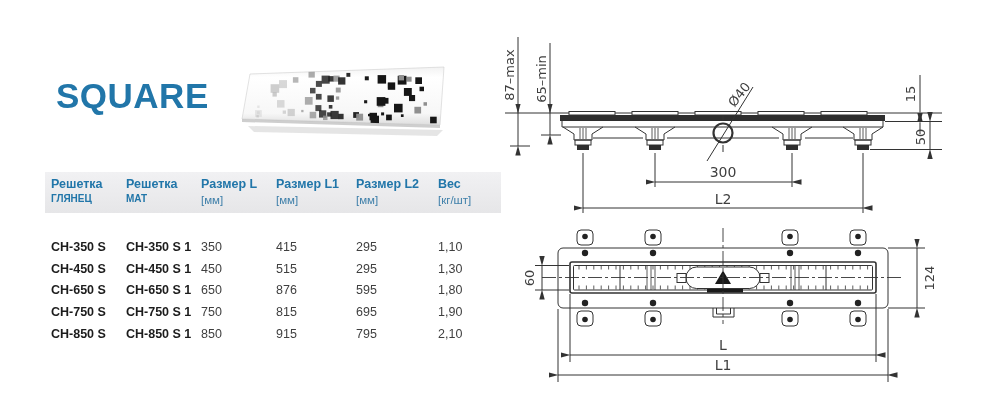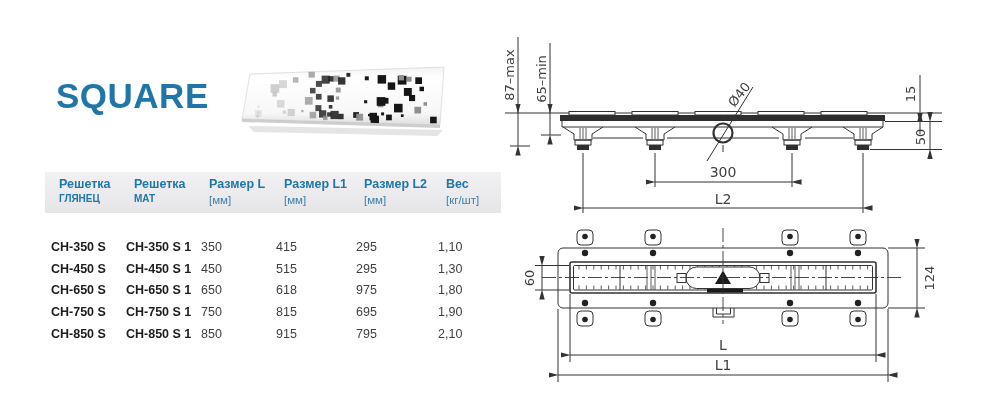--- a/index.html
+++ b/index.html
@@ -6,21 +6,21 @@
   .page{position:relative;width:999px;height:412px;background:#ffffff;overflow:hidden;
         font-family:"Liberation Sans",sans-serif;}
   
   .series-title{position:absolute;left:56px;top:76px;font-size:35px;font-weight:bold;
         color:var(--accent,#2176a9);letter-spacing:.5px;}
   .grate-wrap{position:absolute;left:238px;top:62px;width:212px;height:78px;}
   
   .tbl{position:absolute;left:45px;top:172px;width:456px;}
   .grid{display:grid;grid-template-columns:75px 75px 75px 80px 82px 69px;}
   .thead{background:linear-gradient(#f1f1f3,#e6e6e8);padding:5px 0 6px;}
-  .th{padding-left:14px;line-height:1.25;}
+  .th{padding-left:6px;line-height:1.25;}
   .th .h1{font-size:12.5px;font-weight:bold;color:var(--accent,#2176a9);display:block;}
   .th .h2{font-size:11.5px;color:var(--subaccent,#4080aa);display:block;}
   .th.bold-sub .h2{font-weight:bold;font-size:10px;color:var(--accent,#2176a9);}
   .tbody{margin-top:23px;}
   .trow{height:21.8px;align-items:center;}
   .td{padding-left:6px;font-size:12.5px;color:#3f3f3f;}
   .td.model{font-weight:bold;color:#1c1c1c;}
   
   .drw{position:absolute;}
   .drw text{font-family:"DejaVu Sans",sans-serif;font-size:13px;fill:#3f3f3f;}
@@ -156,22 +156,22 @@
         <div class="td model">CH-450 S 1</div>
         <div class="td">450</div>
         <div class="td">515</div>
         <div class="td">295</div>
         <div class="td">1,30</div>
       </div>
       <div class="grid trow">
         <div class="td model">CH-650 S</div>
         <div class="td model">CH-650 S 1</div>
         <div class="td">650</div>
-        <div class="td">618</div>
-        <div class="td">975</div>
+        <div class="td">876</div>
+        <div class="td">595</div>
         <div class="td">1,80</div>
       </div>
       <div class="grid trow">
         <div class="td model">CH-750 S</div>
         <div class="td model">CH-750 S 1</div>
         <div class="td">750</div>
         <div class="td">815</div>
         <div class="td">695</div>
         <div class="td">1,90</div>
       </div>

